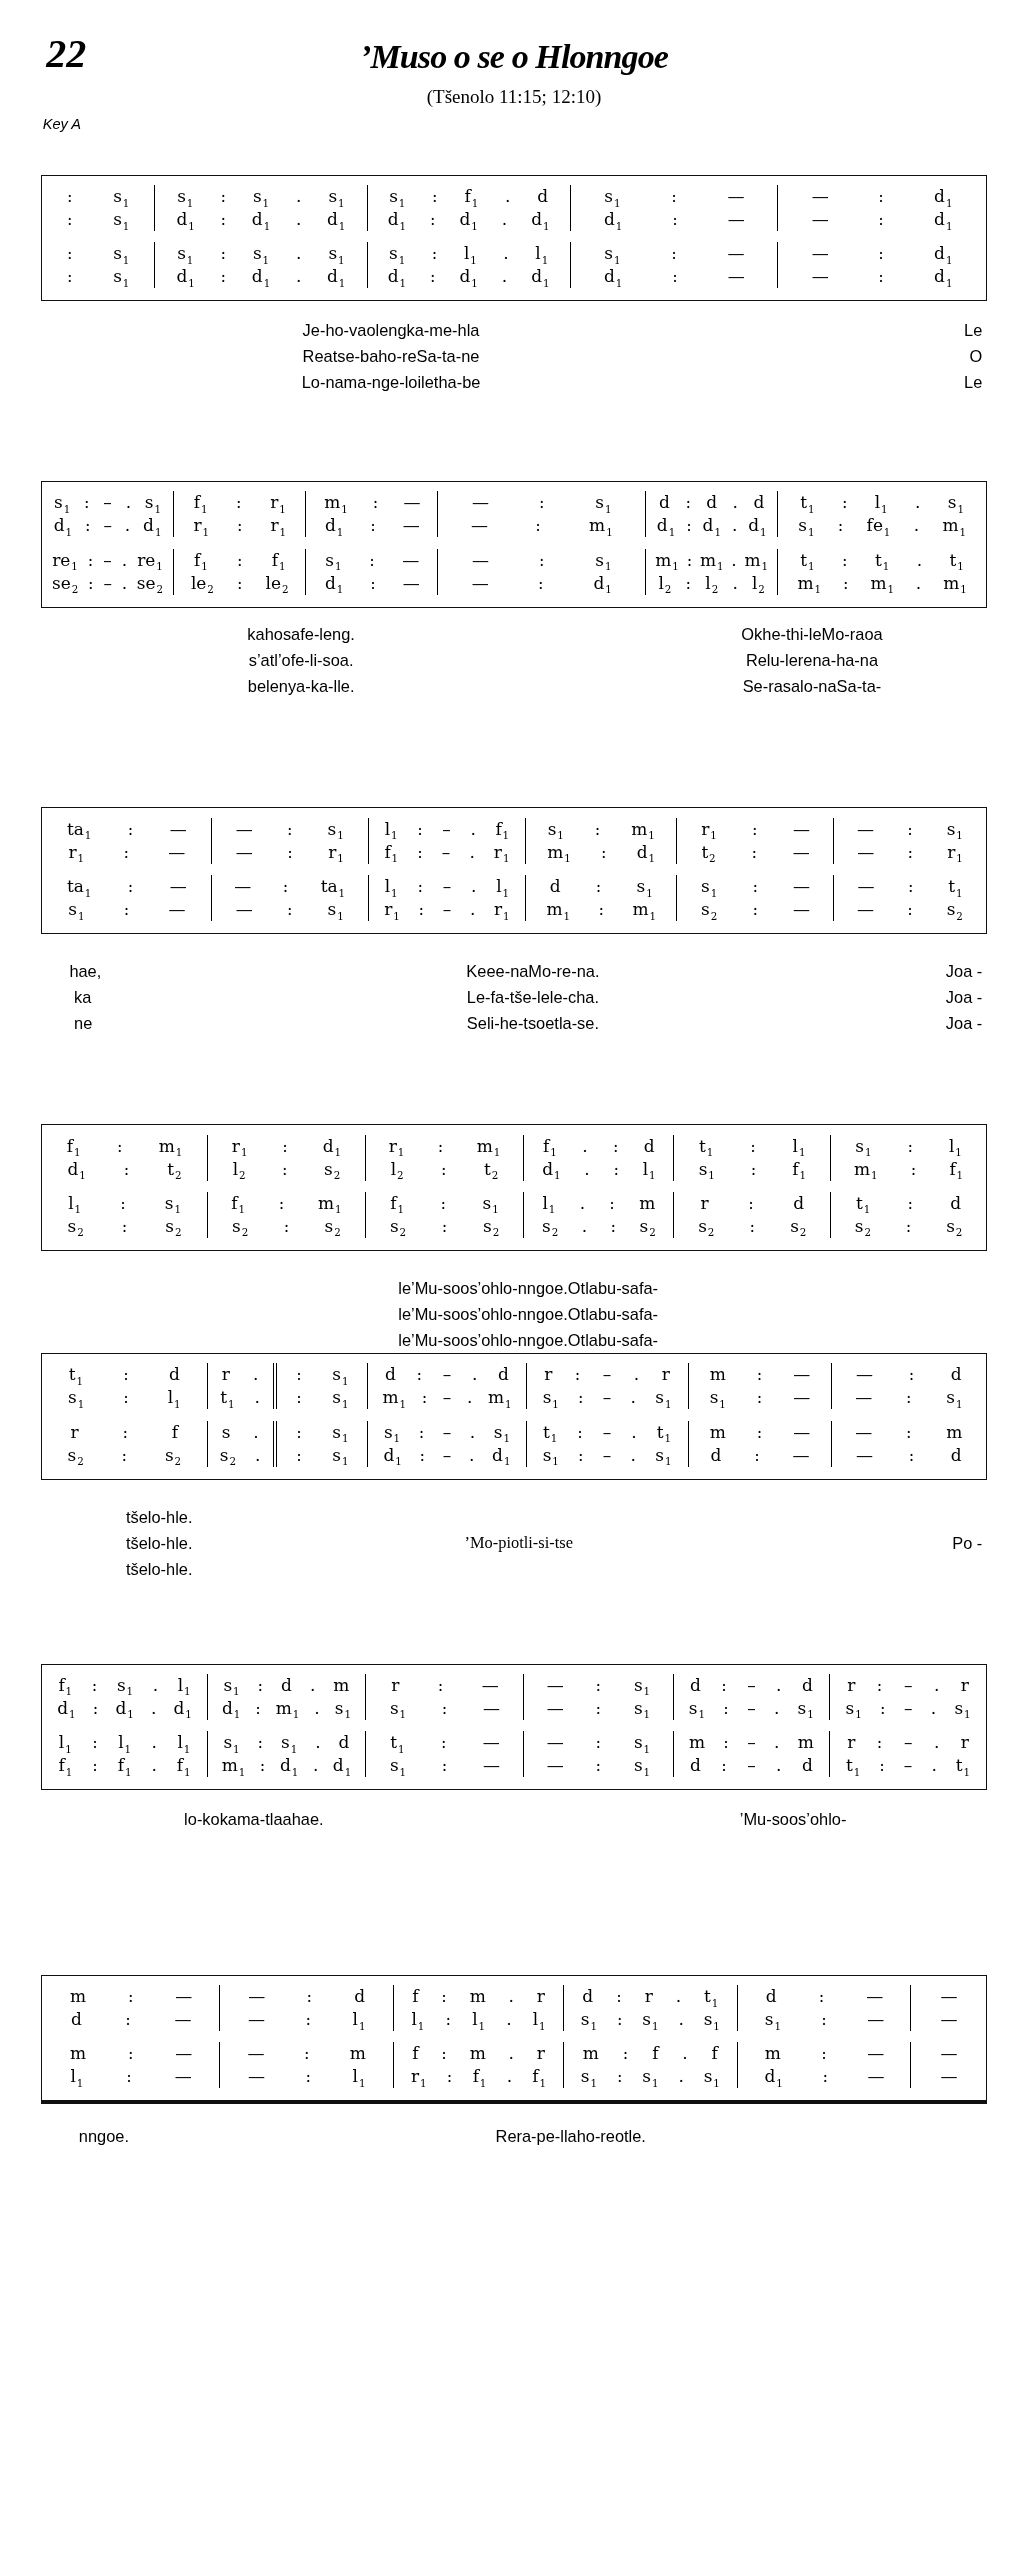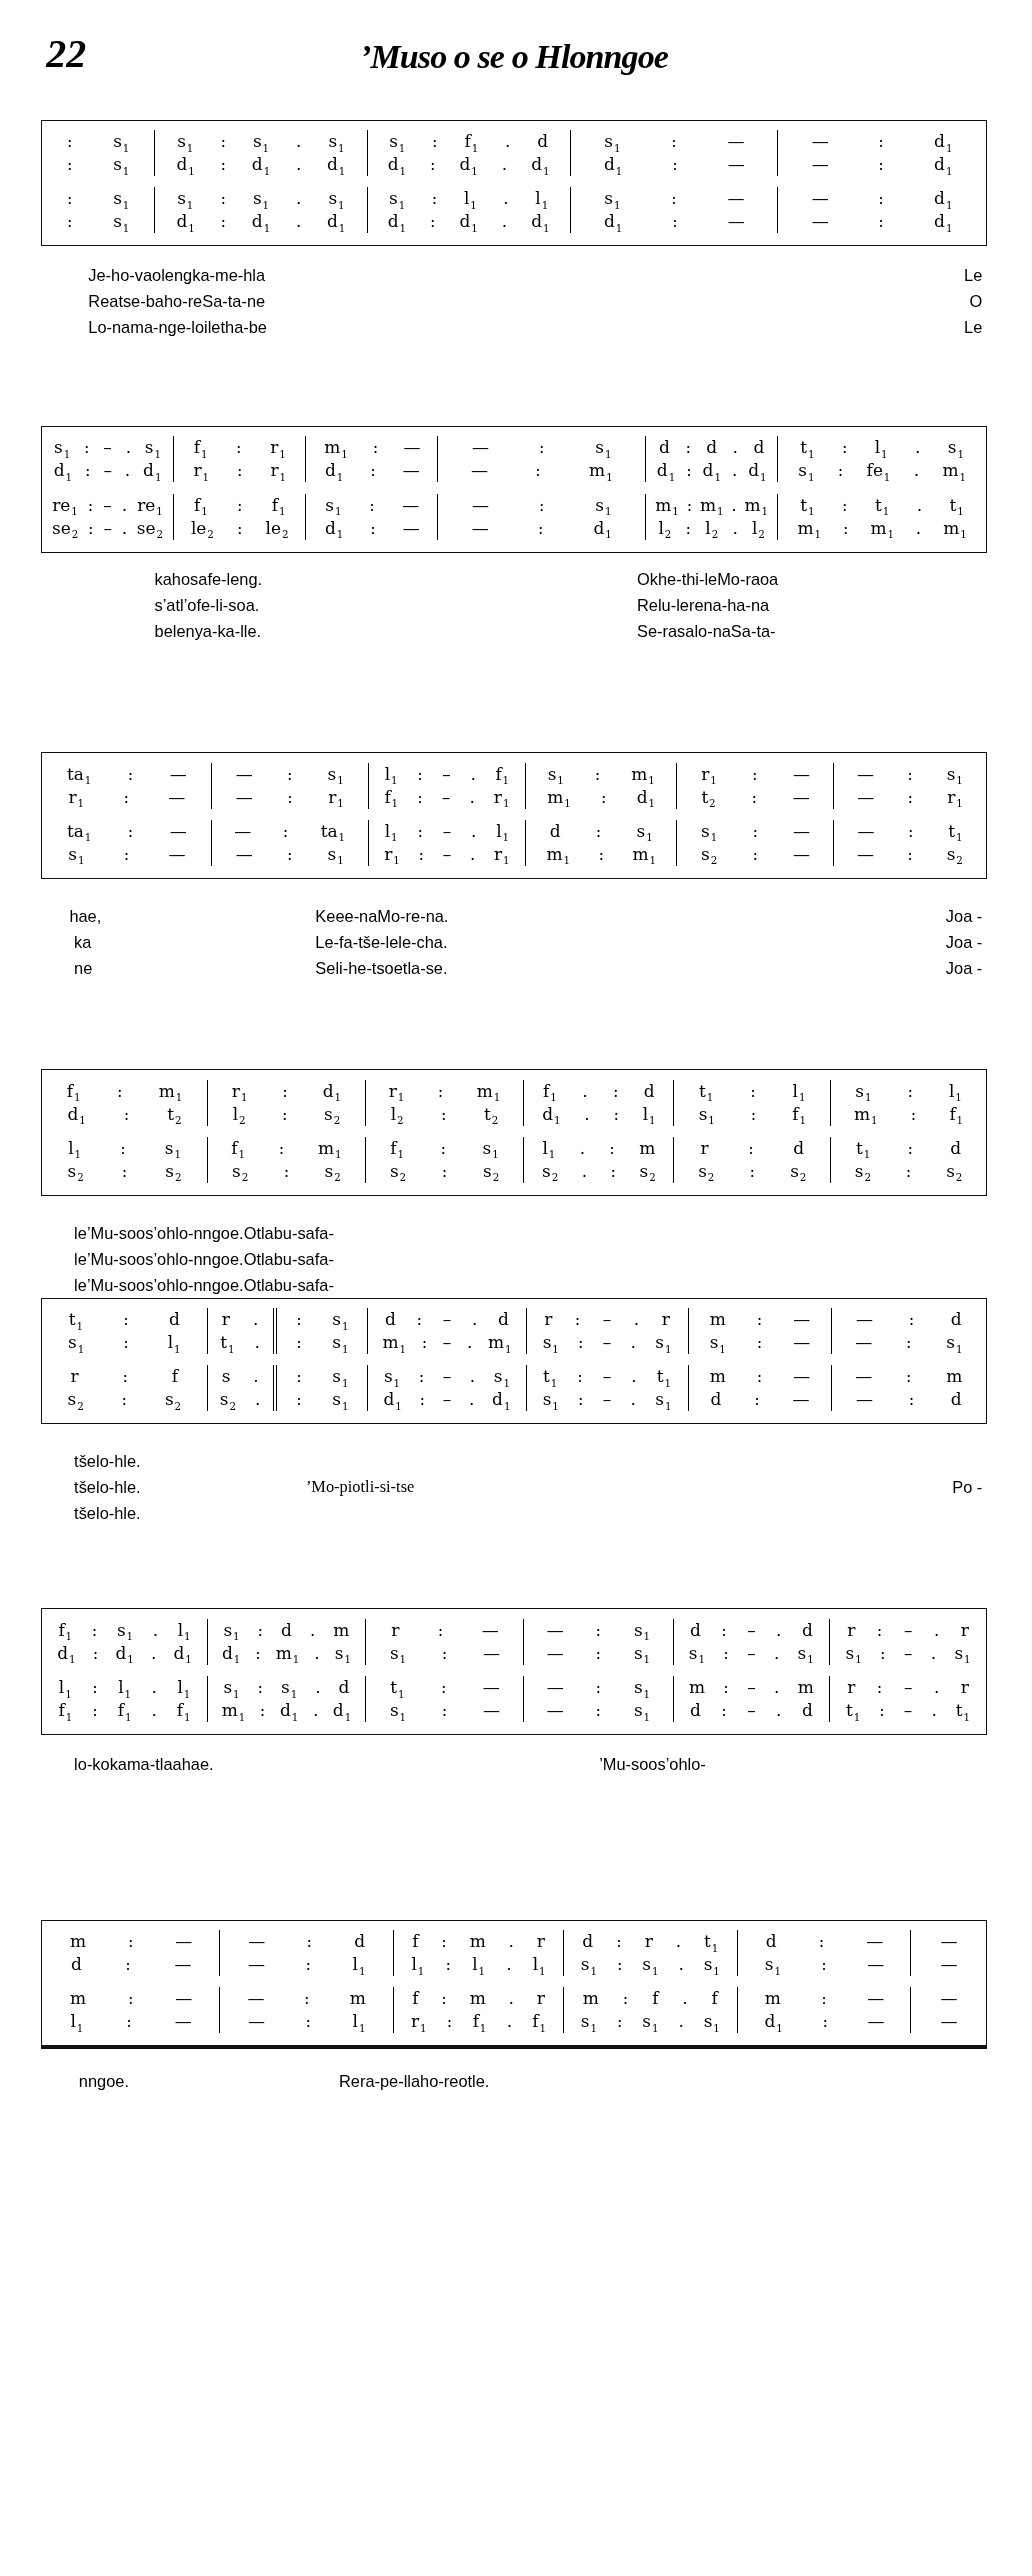--- a/index.html
+++ b/index.html
@@ -26,21 +26,21 @@
              height:23px;padding:0 4%;font:17px/23px "DejaVu Serif",serif;}
   .tok{white-space:nowrap;}
   .tok sub{font-size:10.3px;line-height:0;margin-left:0.9px;}
   .tok.colon{font-size:16.4px;}
   .tok.dash{letter-spacing:-0.9px;}
 
   
   .lyrics{position:relative;}
   .lyric-line{position:relative;height:26px;font:16.4px/26px "Liberation Sans",sans-serif;}
   .lyric-seg{position:absolute;top:0;white-space:nowrap;}
-  .lyric-seg.spread{display:flex;justify-content:flex-start;white-space:normal;}
+  .lyric-seg.spread{display:flex;justify-content:center;white-space:normal;}
   .lyric-seg.right{right:0.5%;}
 
   
   .sys-0{margin-top:40px;} .sys-0 .lyrics{margin-top:15.5px;}
   .sys-1{margin-top:86px;} .sys-1 .lyrics{margin-top:13.8px;}
   .sys-2{margin-top:108px;} .sys-2 .lyrics{margin-top:24px;}
   .sys-3{margin-top:88px;} .sys-3 .lyrics{margin-top:24px;}
   .chorus-label{margin-top:62px;margin-bottom:5.2px;margin-left:20.5%;
                 font:italic 18px/22.4px "Liberation Serif",serif;}
   .sys-4{margin-top:0;} .sys-4 .lyrics{margin-top:24px;}
@@ -50,20 +50,22 @@
 </style>
 </head>
 <body>
 
 <div class="page">
 
   <div class="header-row">
     <div class="page-number">22</div>
     <div class="page-title">’Muso o se o Hlonngoe</div>
   </div>
+  <div class="subtitle">(Tšenolo 11:15; 12:10)</div>
+  <div class="key-label">Key A</div>
 
   <div id="systems-a">
       <div class="sys sys-0">
         <div class="system-box">
           <div class="pair">
             <div class="pair-cell" style="width: 12%;">
               <div class="note-line">
                 <span class="tok colon">:</span>
                 <span class="tok note">s<sub>1</sub></span>
               </div>

